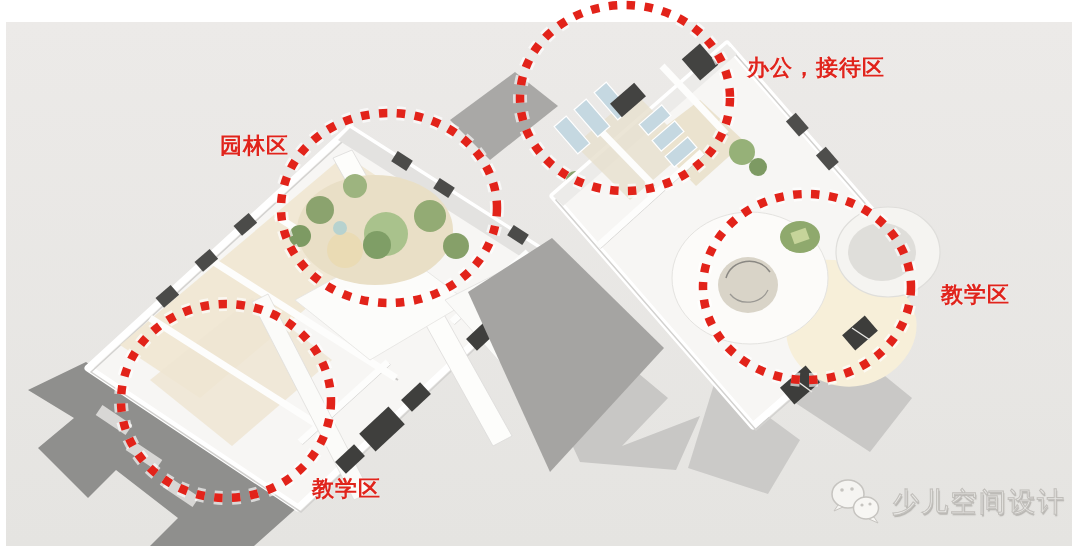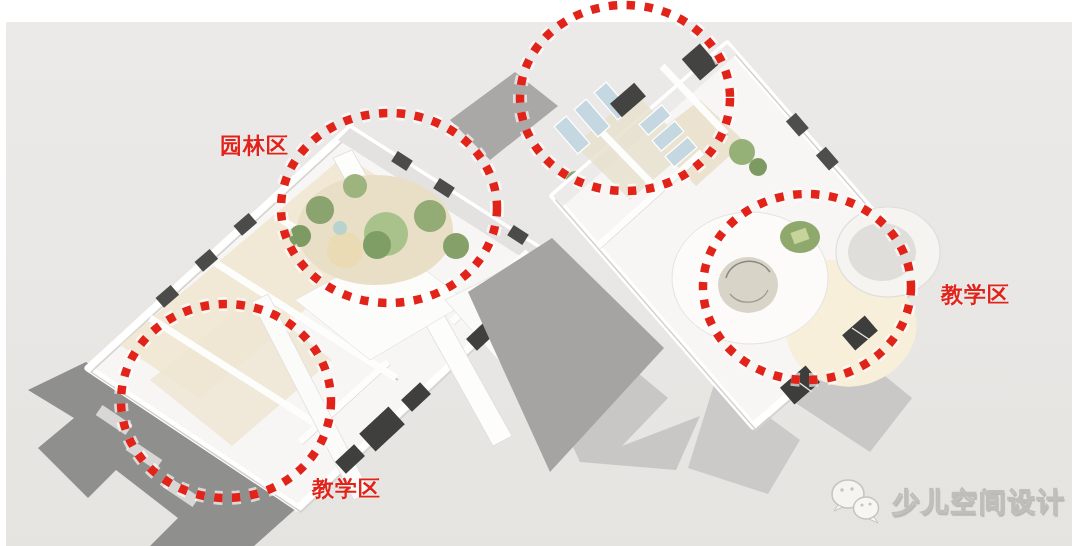--- a/index.html
+++ b/index.html
@@ -9,21 +9,21 @@
   }
   svg.scene{position:absolute;left:0;top:0;width:1080px;height:546px;display:block;}
   .zlabel{
     position:absolute;color:#e0241c;font-weight:700;font-size:22px;
     letter-spacing:1px;white-space:nowrap;line-height:1;
     text-shadow:0 0 2px rgba(255,255,255,.8);
   }
   .watermark{position:absolute;left:826px;top:476px;display:flex;align-items:center;gap:8px;}
   .wicon{width:58px;height:52px;}
   .wtext{
-    font-size:27px;font-weight:700;letter-spacing:2px;white-space:nowrap;
+    font-size:27px;font-weight:400;letter-spacing:2px;white-space:nowrap;
     color:#e7e6e3;-webkit-text-stroke:1px #c0beba;
     text-shadow:1px 2px 1px #b6b4b0;
   }
 </style>
 </head>
 <body>
 
 <div class="stage">
 
   <svg class="scene" viewBox="0 0 1080 546">
@@ -195,20 +195,21 @@
         <ellipse cx="625" cy="98" rx="105" ry="93" stroke="#e2231a"></ellipse>
         <ellipse cx="389" cy="208" rx="108" ry="95" stroke="#e2231a"></ellipse>
         <ellipse cx="807" cy="287" rx="104" ry="93" stroke="#e2231a"></ellipse>
         <ellipse cx="226" cy="401" rx="105" ry="97" stroke="#e2231a"></ellipse>
       </g>
     </g>
   </svg>
 
   <div class="zlabel" style="left:212px;top:135px;margin-left:8px;">园林区</div>
 
+  <div class="zlabel" style="left:747px;top:57px;">办公，接待区</div>
 
   <div class="zlabel" style="left:941px;top:284px;">教学区</div>
 
   <div class="zlabel" style="left:312px;top:478px;">教学区</div>
 
   <div class="watermark">
     <svg class="wicon" viewBox="0 0 58 52">
       <ellipse cx="22" cy="18" rx="16" ry="14" fill="#f5f4f1" stroke="#c6c4c0" stroke-width="1.5"></ellipse>
       <path d="M 12,29 L 8,35 L 17,31 Z" fill="#f5f4f1" stroke="#c6c4c0" stroke-width="1"></path>
       <circle cx="16" cy="14" r="1.8" fill="#c6c4c0"></circle>

